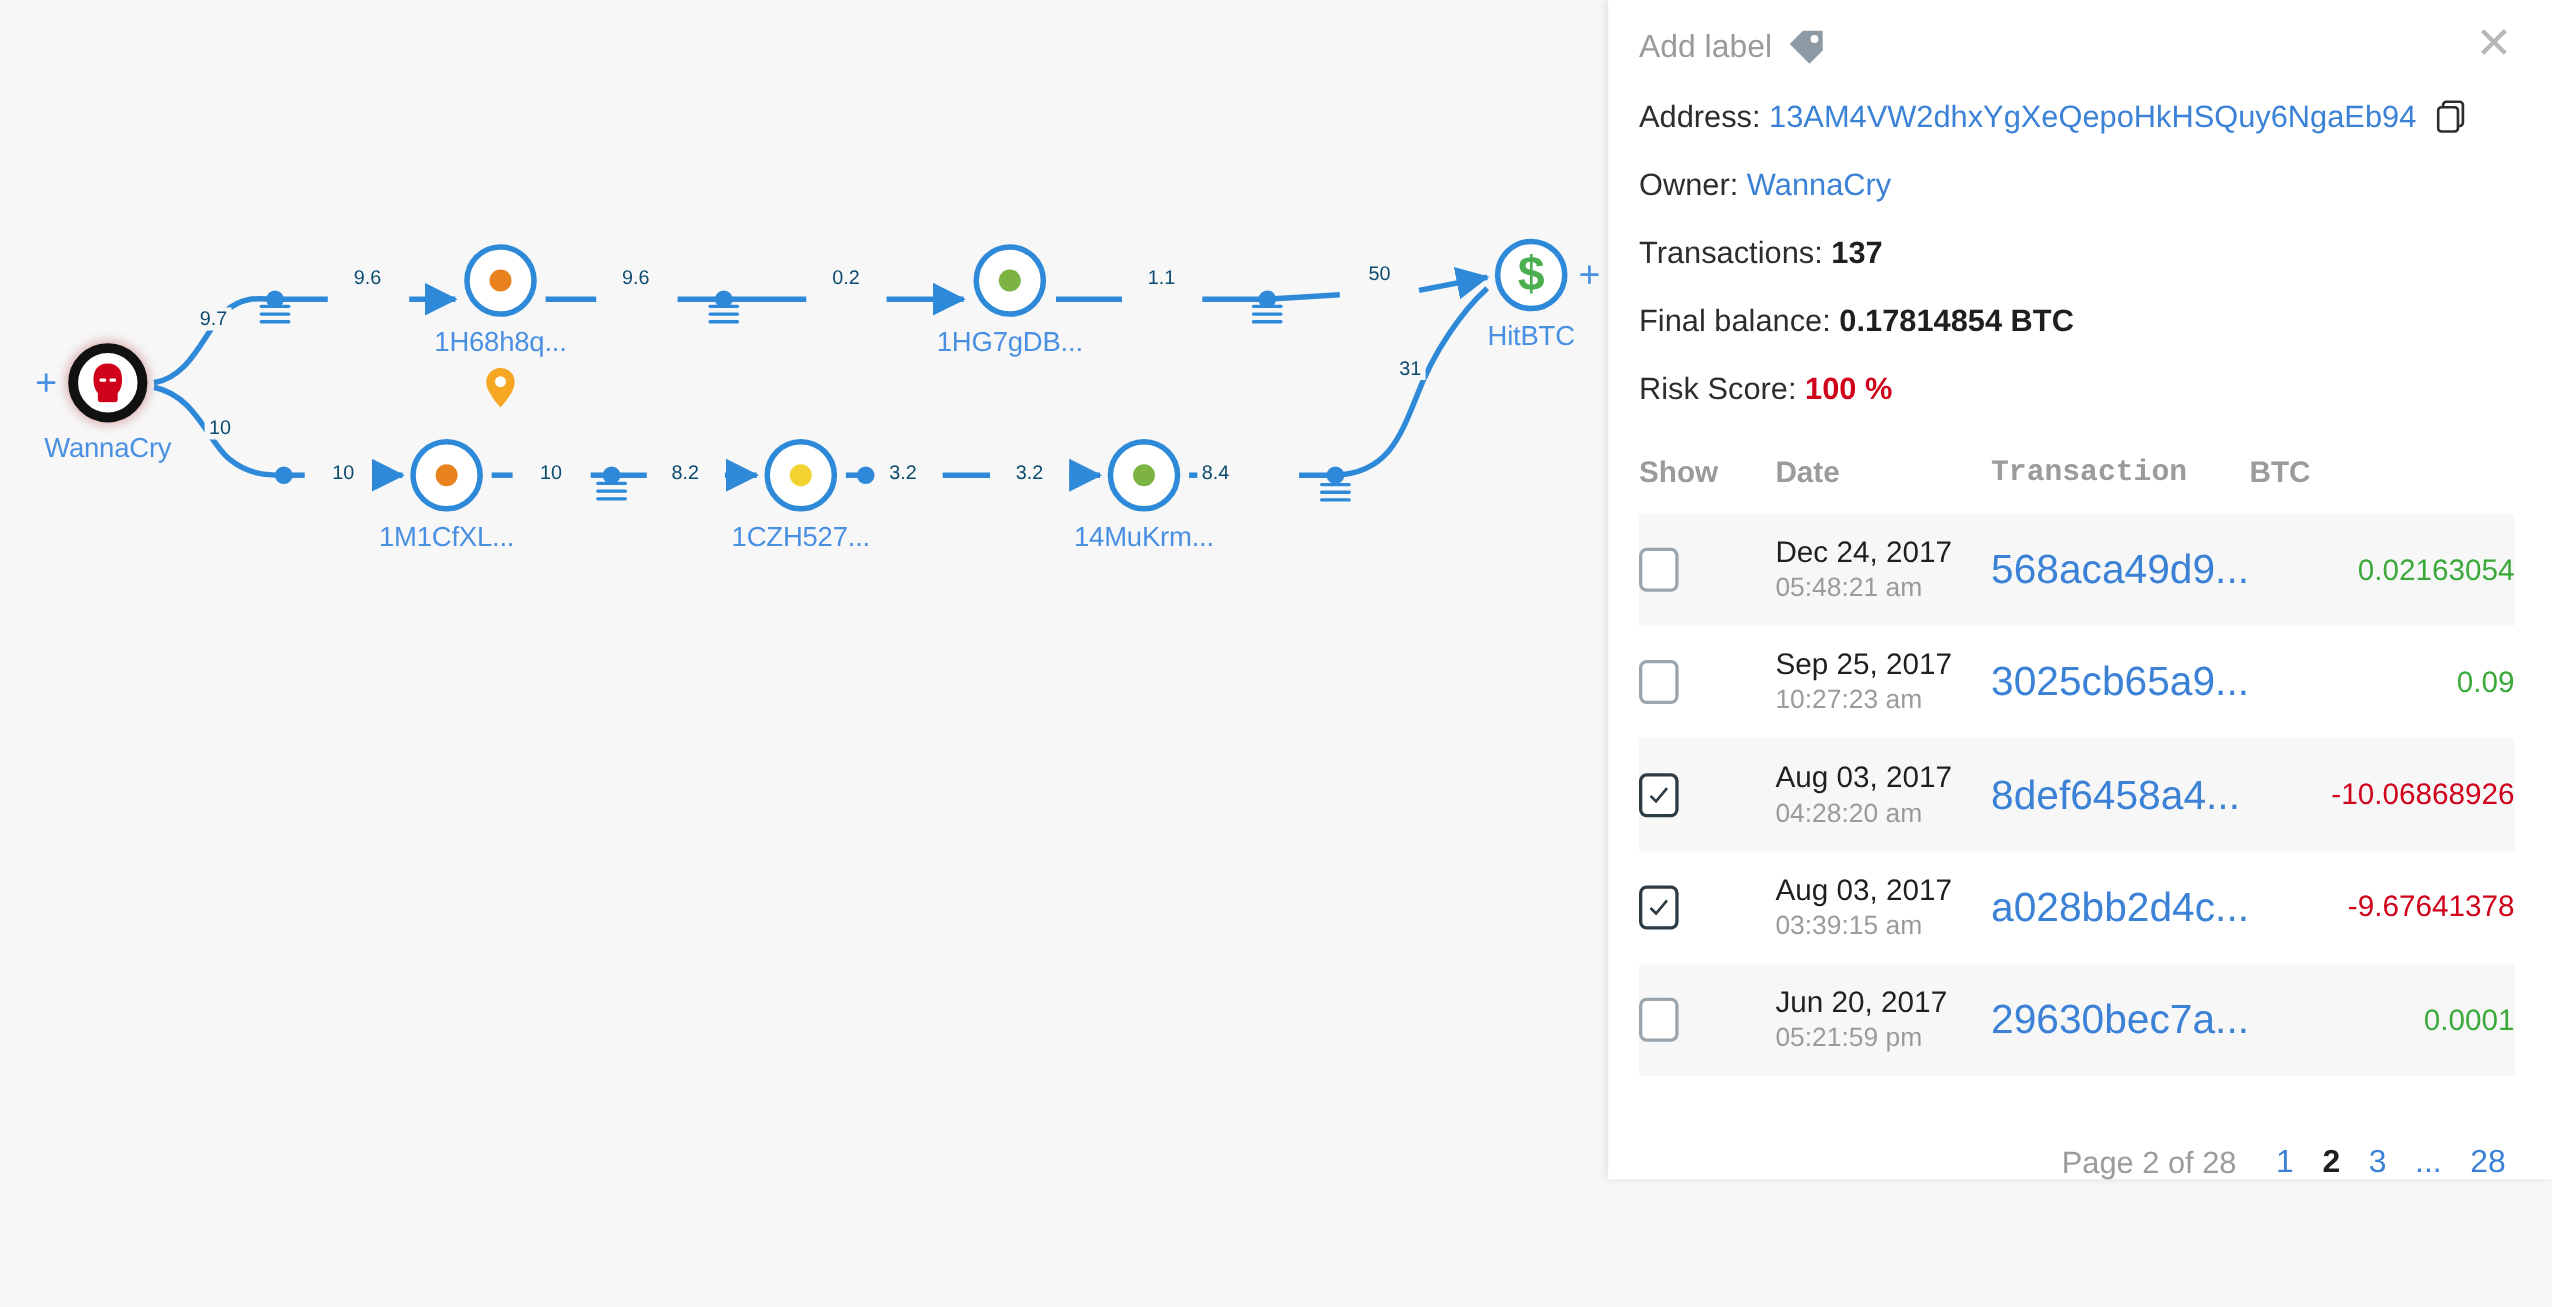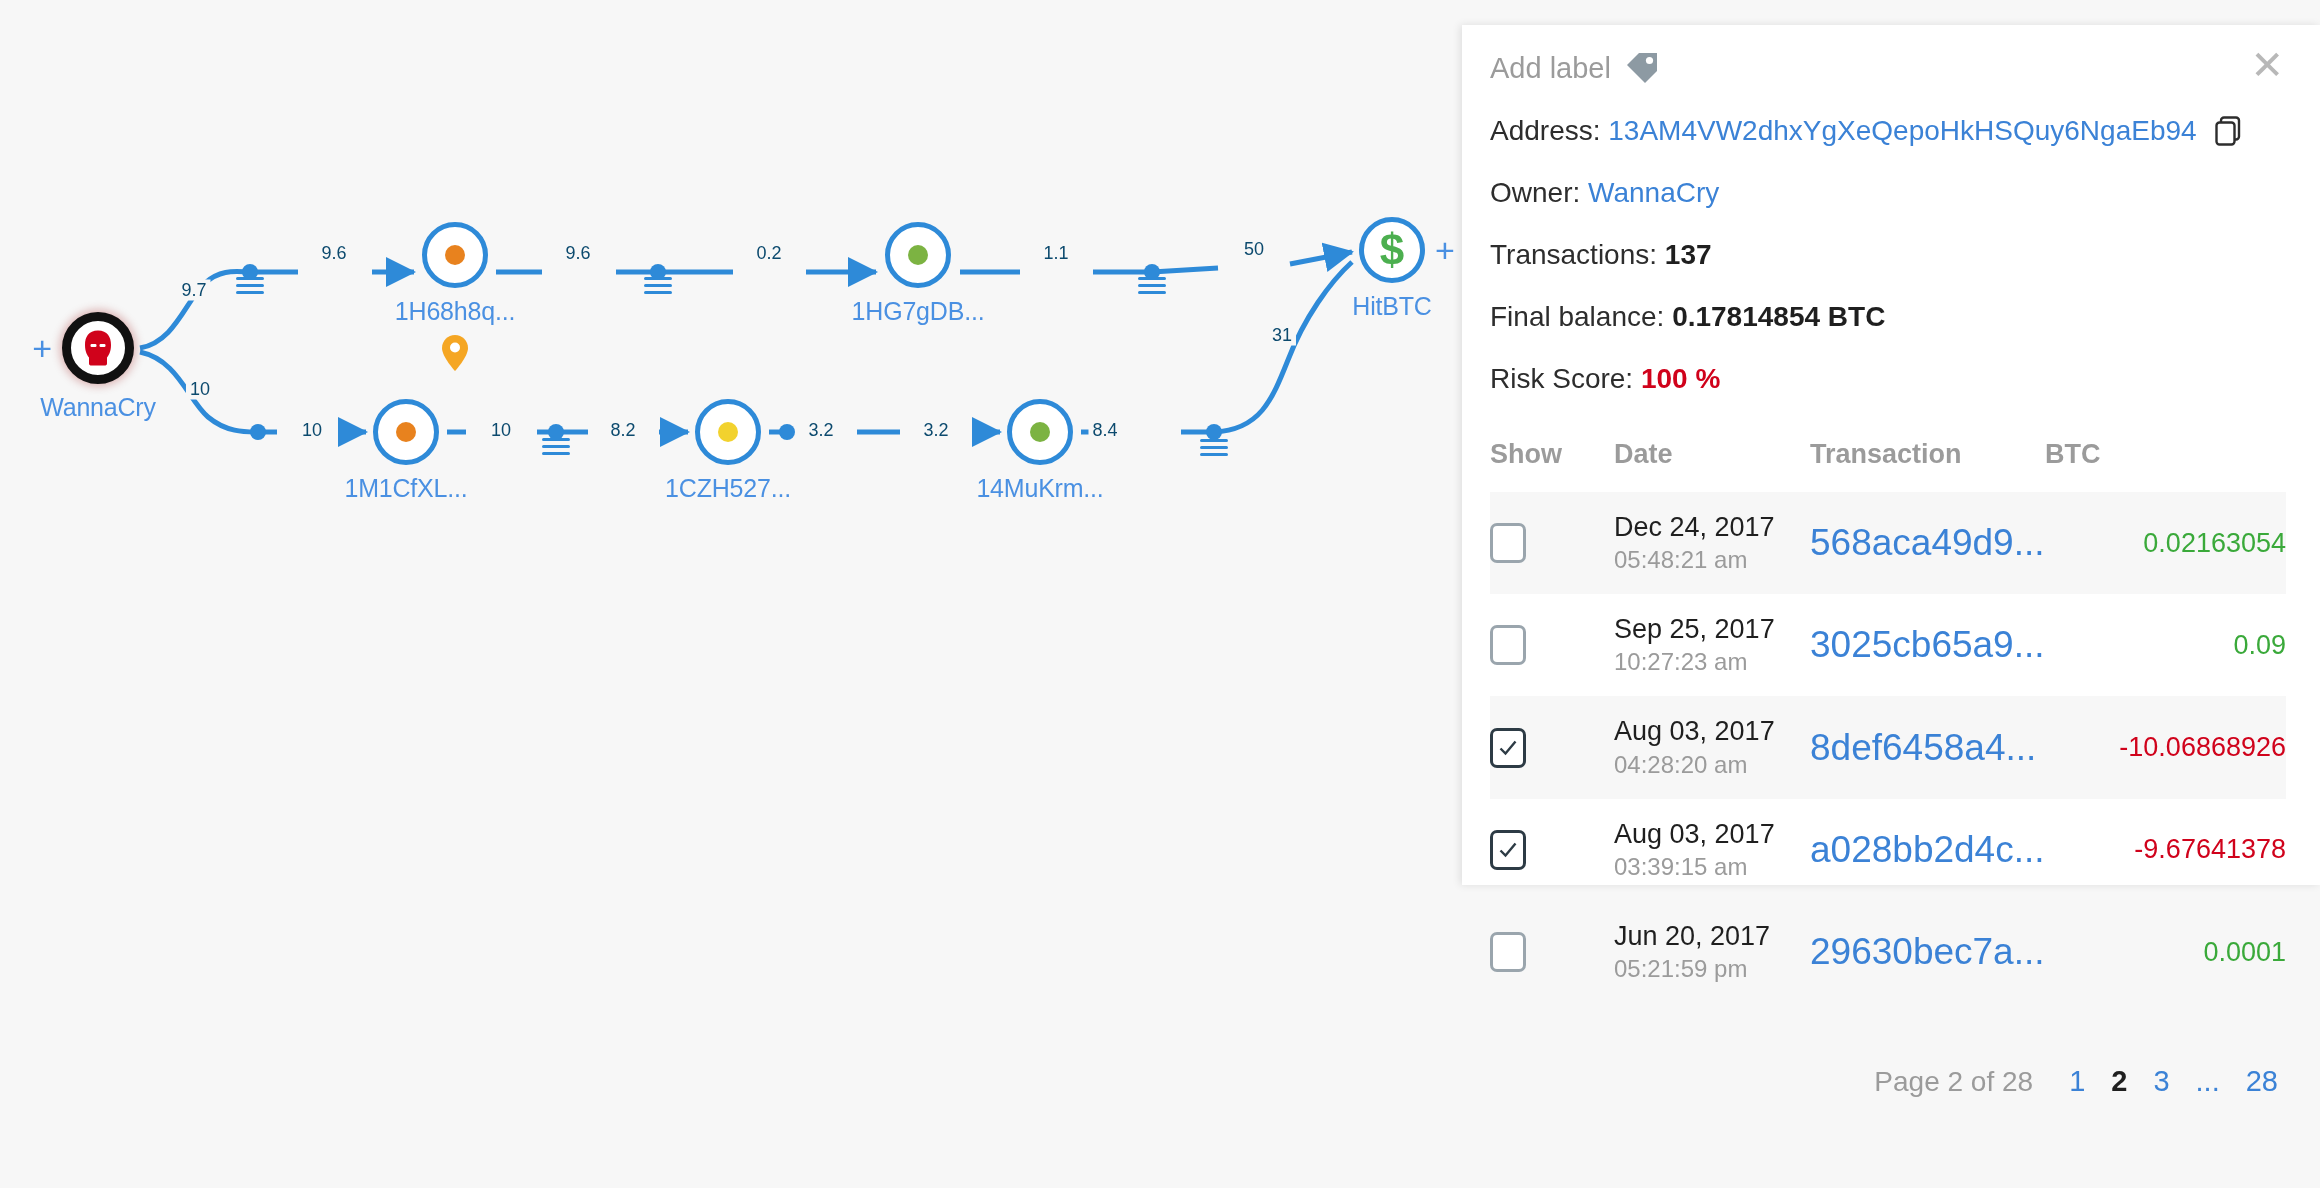--- a/index.html
+++ b/index.html
@@ -65,23 +65,23 @@
   .tx-stack i{
     display:block;height:3px;background:#2e8ad8;border-radius:2px;margin-bottom:4px;
   }
   .tx-stack i:nth-child(1){width:28px;}
   .tx-stack i:nth-child(2){width:28px;}
   .tx-stack i:nth-child(3){width:28px;}
   .map-pin{position:absolute;transform:translate(-50%,-50%);}
 
   
   #panel{
-    position:absolute;right:0;top:0;width:858px;height:860px;
+    position:absolute;right:0;top:0;width:858px;height:1072px;
     background:#ffffff;box-shadow:-2px 0 8px rgba(0,0,0,.10);
-    box-sizing:border-box;padding:26px 34px 0 28px;margin-top:25px;
+    box-sizing:border-box;padding:26px 34px 0 28px;
   }
   .panel-top{display:flex;align-items:flex-start;}
   .add-label{
     display:flex;align-items:center;gap:14px;cursor:pointer;
   }
   .add-label-text{color:#9b9b9b;font-size:29px;}
   .tag-icon{width:34px;height:34px;display:block;}
   .close-x{
     margin-left:auto;color:#b8b8b8;font-size:40px;line-height:28px;
     font-weight:300;cursor:pointer;padding:0 2px;
@@ -96,21 +96,21 @@
 
   table.tx-table{
     width:100%;border-collapse:collapse;margin-top:44px;table-layout:fixed;
   }
   table.tx-table th{
     color:#9b9b9b;font-size:27px;font-weight:bold;text-align:left;
     padding:0 0 22px 0;
   }
   th.c-show{width:124px;padding-left:16px;}
   th.c-date{width:196px;}
-  th.c-tx{width:235px;}
+  th.c-tx{width:235px;font-family:Liberation Mono, monospace;}
   th.c-btc{text-align:right;padding-right:8px;}
   table.tx-table td{padding:20px 0;vertical-align:middle;}
   tr.row-alt{background:#f7f7f7;}
   td.c-show{padding-left:16px;}
   .checkbox{
     width:36px;height:40px;border:3px solid #9aa5ad;border-radius:7px;
     box-sizing:border-box;display:flex;align-items:center;justify-content:center;
     cursor:pointer;background:#fff;
   }
   .checkbox.checked{border-color:#2d3b45;}

